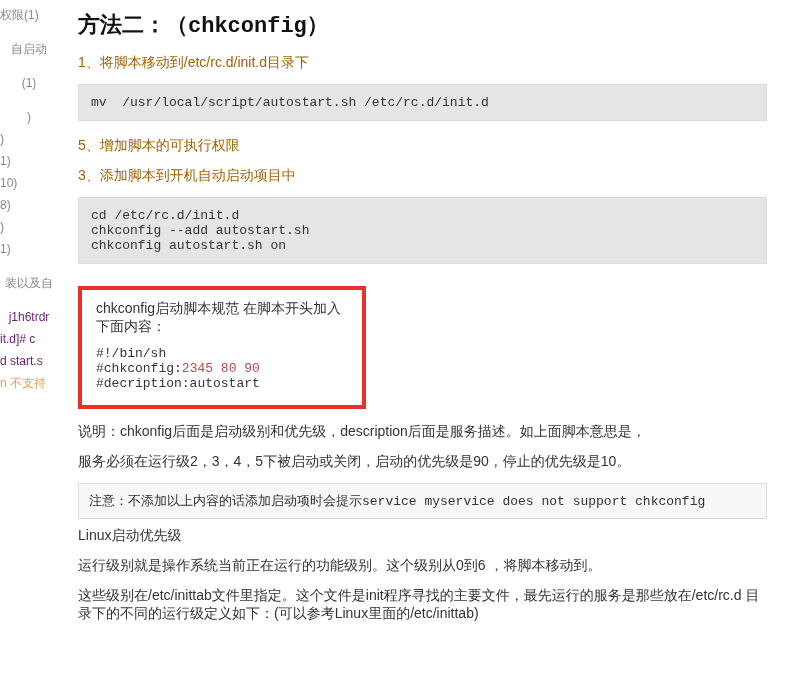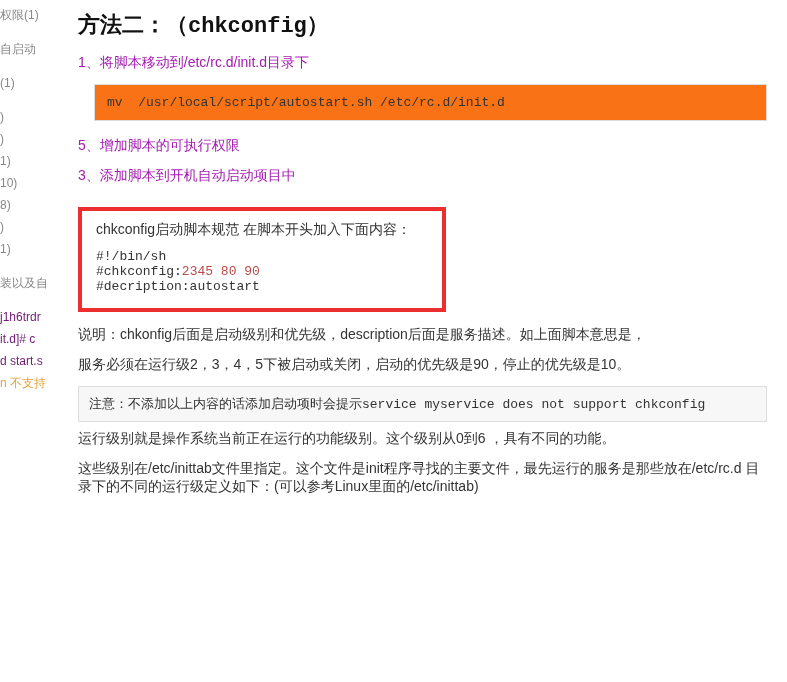--- a/index.html
+++ b/index.html
@@ -18,51 +18,51 @@
     color: #888;
     font-size: 12px;
     line-height: 22px;
     padding-top: 4px;
     flex-shrink: 0;
     direction: rtl;
     text-align: left;
     background: #fff;
   }
   .sidebar div { direction: ltr; padding-right: 2px; }
-  .sidebar .cluster { margin-top: 12px; }
+  .sidebar .cluster { margin-top: 12px; text-align: center; }
   .sidebar .blue { color: #701a75; }
   .sidebar .orange { color: #e6a23c; }
   .main {
     flex: 1;
     padding: 10px 20px 0 18px;
   }
   h2.title {
     font-size: 22px;
     font-weight: 700;
     color: #111;
     margin: 0 0 14px 0;
     font-family: Liberation Mono, monospace;
   }
-  p.step { margin: 0 0 12px 0; color: #a21caf; }
+  p.step { margin: 0 0 12px 0; color: #a16207; }
   pre.code {
-    background: #f97316;
+    background: #e5e5e5;
     border: 1px solid #ddd;
     padding: 10px 12px;
-    margin: 0 0 16px 16px;
+    margin: 0 0 16px 0;
     font-family: Consolas, "Courier New", monospace;
     font-size: 13px;
     color: #333;
     white-space: pre-wrap;
     word-break: break-all;
   }
   .redbox {
     border: 4px solid #ed2e2e;
     padding: 10px 14px 14px 14px;
     margin: 22px 0 14px 0;
-    width: 368px;
+    width: 288px;
     max-width: 100%;
     box-sizing: border-box;
   }
   .redbox p { margin: 0 0 10px 0; }
   .redbox pre {
     margin: 0;
     font-family: Consolas, "Courier New", monospace;
     font-size: 13px;
     color: #333;
     white-space: pre;
@@ -102,30 +102,34 @@
 
 <div class="main">
   <h2 class="title">方法二：（chkconfig）</h2>
 
   <p class="step">1、将脚本移动到/etc/rc.d/init.d目录下</p>
   <pre class="code">mv  /usr/local/script/autostart.sh /etc/rc.d/init.d</pre>
 
   <p class="step">5、增加脚本的可执行权限</p>
 
   <p class="step">3、添加脚本到开机自动启动项目中</p>
+  <pre class="code">cd /etc/rc.d/init.d
+chkconfig --add autostart.sh
+chkconfig autostart.sh on</pre>
 
   <div class="redbox">
     <p>chkconfig启动脚本规范 在脚本开头加入下面内容：</p>
     <pre><span>#!/bin/sh</span>
 <span>#chkconfig:</span><span class="nums">2345 80 90</span>
 <span>#decription:autostart</span></pre>
   </div>
 
   <p class="para">说明：chkonfig后面是启动级别和优先级，description后面是服务描述。如上面脚本意思是，</p>
   <p class="para">服务必须在运行级2，3，4，5下被启动或关闭，启动的优先级是90，停止的优先级是10。</p>
 
   <div class="note">
     <span>注意：不添加以上内容的话添加启动项时会提示</span><span class="mono">service myservice does not support chkconfig</span>
   </div>
 
-  <p class="para">运行级别就是操作系统当前正在运行的功能级别。这个级别从0到6 ，具有不同的功能。</p>
+  <p class="para">Linux启动优先级</p>
+  <p class="para">运行级别就是操作系统当前正在运行的功能级别。这个级别从0到6 ，将脚本移动到。</p>
   <p class="para">这些级别在/etc/inittab文件里指定。这个文件是init程序寻找的主要文件，最先运行的服务是那些放在/etc/rc.d 目录下的不同的运行级定义如下：(可以参考Linux里面的/etc/inittab)</p>
 </div>
 
 </body></html>

